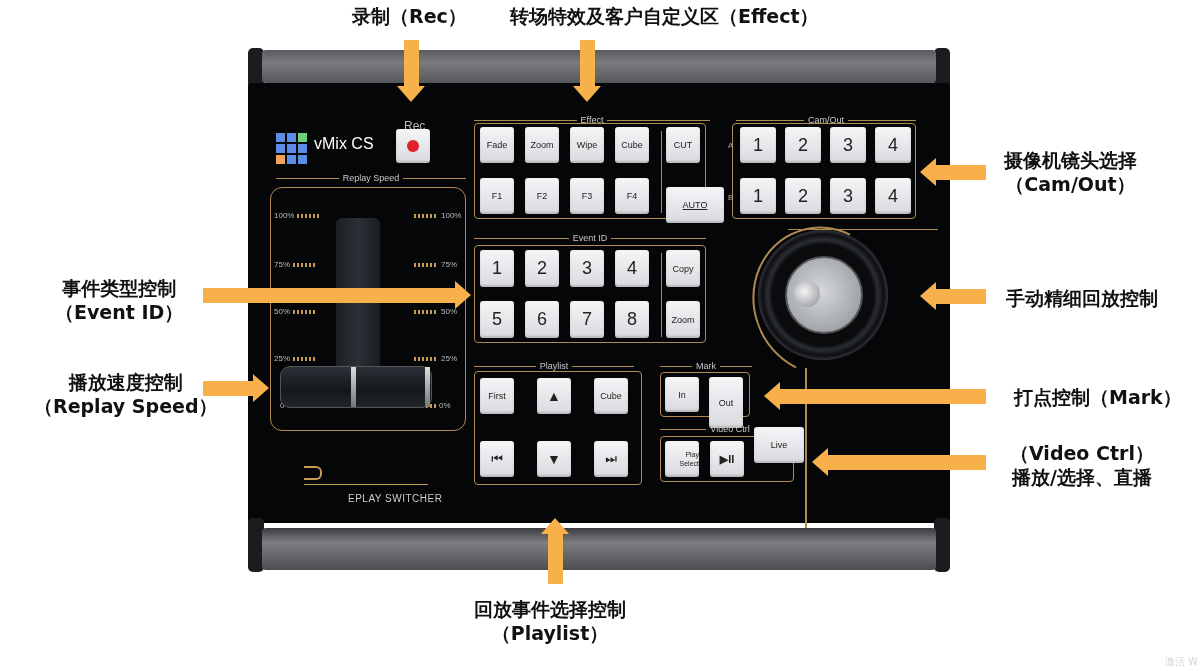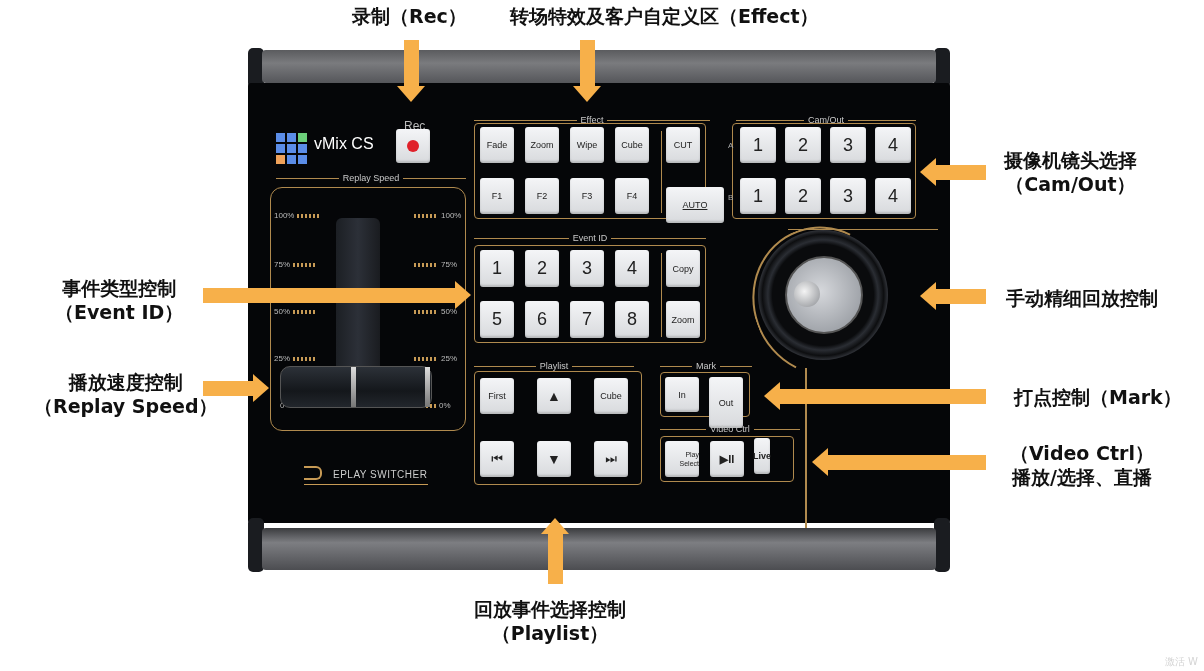--- a/index.html
+++ b/index.html
@@ -147,21 +147,21 @@
         <span>0%</span>
       </div>
 
     <div class="lever-slot"></div>
     <div class="lever-handle">
       <div class="lever-ring" style="left:70px;"></div>
       <div class="lever-ring" style="left:144px;"></div>
     </div>
 
     <div class="brand-r"></div>
-    <div class="brand" style="left:85px;">EPLAY SWITCHER</div>
+    <div class="brand" style="left:100px;margin-top:24px;">EPLAY SWITCHER</div>
     <div class="brand-underline"></div>
 
     <div class="group-title" style="left:226px;top:32px;width:236px;">
       <span class="line"></span>
         <span>Effect</span>
         <span class="line"></span>
     </div>
     <div class="group-frame" style="left:226px;top:40px;width:232px;height:96px;"></div>
     <div class="divider-v" style="left:413px;top:48px;height:82px;"></div>
     <div class="key small" style="left:232px;top:44px;width:34px;height:36px;">Fade</div>
@@ -243,21 +243,21 @@
     <div class="group-title" style="left:412px;top:341px;width:140px;">
       <span class="line"></span>
         <span>Video Ctrl</span>
         <span class="line"></span>
     </div>
     <div class="group-frame" style="left:412px;top:353px;width:134px;height:46px;"></div>
     <div class="key" style="left:417px;top:358px;width:34px;height:36px;font-size:7px;line-height:9px;">Play Select</div>
     <div class="key" style="left:462px;top:358px;width:34px;height:36px;font-size:11px;font-weight:bold;">
         <span>▶II</span>
       </div>
-    <div class="key small" style="left:506px;top:355px;width:16px;height:36px;font-weight:bold;">Live</div>
+    <div class="key small" style="left:506px;top:344px;width:50px;height:36px;">Live</div>
 
     <div class="gold-line-h"></div>
     <div class="gold-arc"></div>
     <div class="gold-line-v"></div>
     <div class="jog-ring"></div>
     <div class="jog-disc"></div>
     <div class="jog-dimple"></div>
   </div>
   <div class="cap" style="left:0;top:470px;height:54px;"></div>
   <div class="cap" style="left:686px;top:470px;height:54px;"></div>

